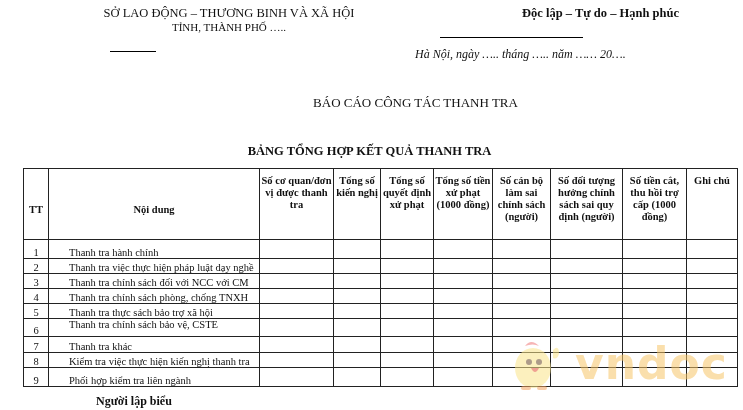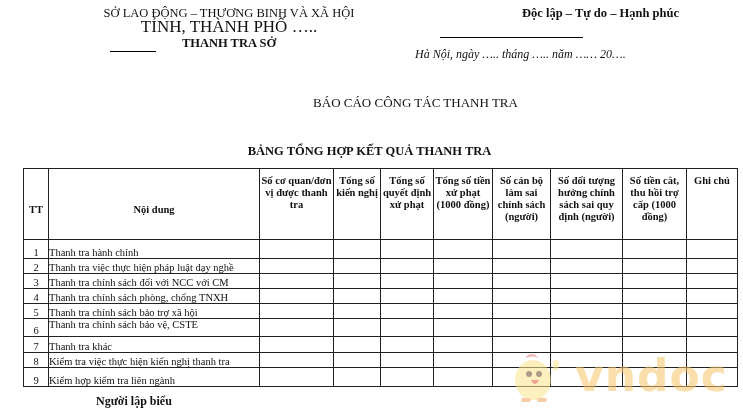--- a/index.html
+++ b/index.html
@@ -2,47 +2,46 @@
 <html><head>
 <meta charset="utf-8">
 <style>
   html, body { margin: 0; padding: 0; background: #ffffff; }
   body { width: 743px; height: 410px; position: relative; overflow: hidden;
          font-family: "Liberation Serif", "DejaVu Serif", serif; color: #111; }
   .abs { position: absolute; }
   .center { text-align: center; padding-left: 44px; }
   .hdr-left { left: 0; width: 370px; top: 6px; }
   .hdr-left .l1 { font-size: 12.5px; line-height: 14px; }
-  .hdr-left .l2 { font-size: 17px; line-height: 14px; }
+  .hdr-left .l2 { font-size: 11px; line-height: 14px; }
   .hdr-left .l3 { font-size: 12.5px; line-height: 16px; font-weight: bold; margin-top: 1px; }
   .uline-left { left: 110px; top: 51px; width: 46px; height: 1px; background: #000; }
   .hdr-right { left: 370px; width: 373px; top: 6px; }
   .hdr-right .l1 { font-size: 12.5px; line-height: 14px; }
   .hdr-right .l2 { font-size: 12.5px; line-height: 15px; font-weight: bold; }
   .uline-right { left: 440px; top: 37px; width: 143px; height: 1px; background: #000; }
   .date { left: 415px; top: 47px; font-size: 12px; font-style: italic; }
   .title { left: 0; width: 743px; top: 95px; font-weight: normal; font-size: 13px; line-height: 15px; }
   .subtitle { left: 0; width: 651px; top: 144px; font-weight: bold; font-size: 12.5px; }
   table.grid { position: absolute; left: 23px; top: 168px; border-collapse: collapse; table-layout: fixed; }
   table.grid td, table.grid th { border: 1px solid #222; padding: 0; font-size: 10.5px; }
   table.grid th { font-weight: bold; vertical-align: top; text-align: center; line-height: 12px; padding-top: 6px; }
   table.grid th.mid { vertical-align: middle; padding-top: 12px; }
   table.grid td.tt { text-align: center; vertical-align: bottom; font-size: 10.5px; }
-  table.grid td.nd { text-align: left; padding-left: 0; vertical-align: bottom; font-size: 10.5px; white-space: nowrap; }
+  table.grid td.nd { text-align: left; padding-left: 20px; vertical-align: bottom; font-size: 10.5px; white-space: nowrap; }
   .sign-left { left: 96px; top: 394px; font-weight: bold; font-size: 12px; }
   .sign-right { left: 380px; top: 394px; font-weight: bold; font-size: 12px; margin-top: 36px; }
-  .watermark { left: 505px; top: 348px; width: 238px; height: 45px; opacity: 0.55; }
+  .watermark { left: 505px; top: 336px; width: 238px; height: 45px; opacity: 0.55; }
 </style>
 </head>
 <body>
 
 <div class="abs hdr-left center">
   <div class="l1">SỞ LAO ĐỘNG – THƯƠNG BINH VÀ XÃ HỘI</div>
   <div class="l2">TỈNH, THÀNH PHỐ …..</div>
-  <div class="l3">THANH TRA SỞ</div>
 </div>
 <div class="abs uline-left"></div>
 
 <div class="abs hdr-right center">
   <div class="l2">Độc lập – Tự do – Hạnh phúc</div>
 </div>
 <div class="abs uline-right"></div>
 <div class="abs date">Hà Nội, ngày ….. tháng ….. năm …… 20….</div>
 
 <div class="abs title center">
@@ -121,21 +120,21 @@
         <td></td>
         <td></td>
         <td></td>
         <td></td>
         <td></td>
         <td></td>
         <td></td>
     </tr>
     <tr style="height:15px">
       <td class="tt">5</td>
-      <td class="nd">Thanh tra chính sách bảo trợ xã hội</td>
+      <td class="nd">Thanh tra thực sách bảo trợ xã hội</td>
       <td></td>
         <td></td>
         <td></td>
         <td></td>
         <td></td>
         <td></td>
         <td></td>
         <td></td>
     </tr>
     <tr style="height:18px">
@@ -169,21 +168,21 @@
         <td></td>
         <td></td>
         <td></td>
         <td></td>
         <td></td>
         <td></td>
         <td></td>
     </tr>
     <tr style="height:19px">
       <td class="tt">9</td>
-      <td class="nd">Kiểm hợp kiểm tra liên ngành</td>
+      <td class="nd">Phối hợp kiểm tra liên ngành</td>
       <td></td>
         <td></td>
         <td></td>
         <td></td>
         <td></td>
         <td></td>
         <td></td>
         <td></td>
     </tr>
   </tbody>

